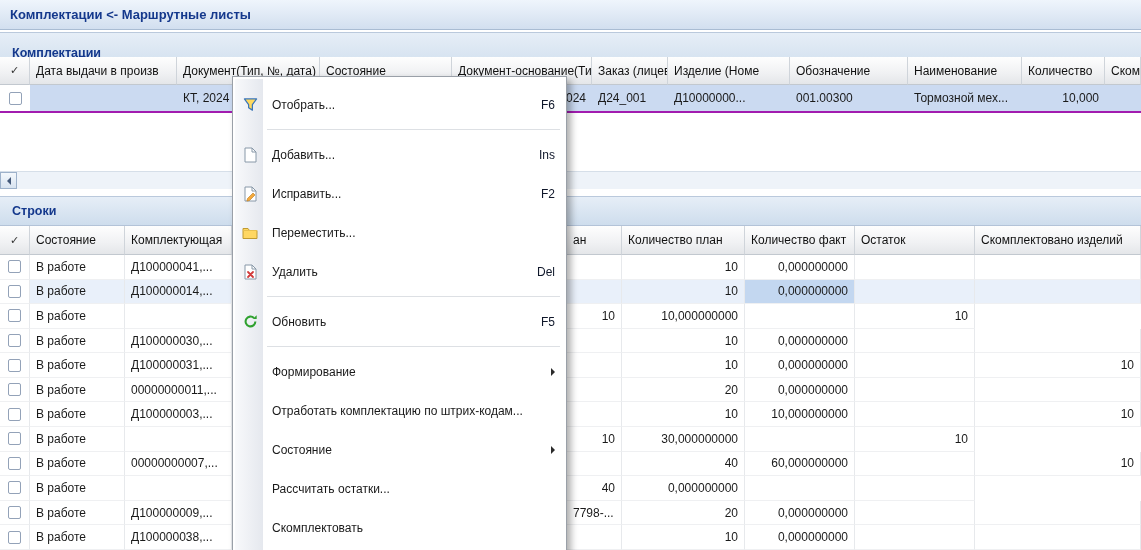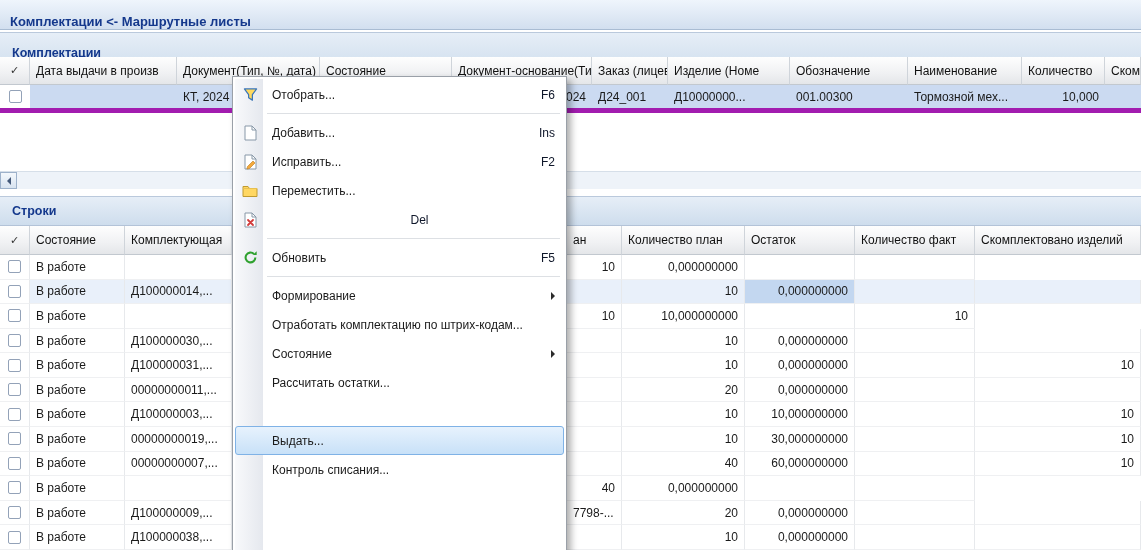--- a/index.html
+++ b/index.html
@@ -2,62 +2,62 @@
 <html><head>
 <meta charset="utf-8">
 <style>
   * { margin:0; padding:0; box-sizing:border-box; }
   html, body { width:1141px; height:550px; overflow:hidden; }
   body { font-family:"Liberation Sans", sans-serif; font-size:12px; color:#1a1a1a; background:#fff; position:relative; }
   .abs { position:absolute; }
 
   .titlebar { left:0; top:0; width:1141px; height:30px;
     background:linear-gradient(#eff5fc,#d2dfef); border-bottom:1px solid #a9bcd3;
-    display:flex; align-items:flex-end; padding-left:10px; color:#14388c; font-weight:bold; font-size:13px; }
+    display:flex; align-items:center; padding-left:10px; color:#14388c; font-weight:bold; font-size:13px; }
 
   .panel-hdr { left:0; width:1141px; background:linear-gradient(#e6eef7,#cedded);
     border-top:1px solid #bac9dc; border-bottom:1px solid #b3c3d8;
     display:flex; align-items:center; padding-left:12px; color:#14388c; font-weight:bold; font-size:12.5px; }
   .p1 { top:32px; height:42px; }
   .p2 { top:196px; height:30px; }
 
   .t1grid { display:grid; grid-template-columns:30px 147px 143px 132px 140px 76px 122px 118px 114px 83px 36px; }
   .t2grid { display:grid; grid-template-columns:30px 95px 107px 335px 55px 123px 110px 120px 166px; }
 
   .t1-header { left:0; top:57px; width:1141px; height:28px; }
   .t2-header { left:0; top:226px; width:1141px; height:29px; }
   .hcell { background:linear-gradient(#fefefe 0%,#f0f1f3 60%,#e4e6e9 100%);
     border-right:1px solid #cfd4da; border-bottom:1px solid #c2c8cf;
     display:flex; align-items:center; padding:0 6px; white-space:nowrap; overflow:hidden; color:#111; }
   .hcell.center { justify-content:center; padding:0; }
   .tick { font-size:11px; color:#333; }
 
-  .t1-row { left:0; top:85px; width:1141px; height:28px; background:#cbdaf1; border-bottom:5px solid #a21caf; }
+  .t1-row { left:0; top:85px; width:1141px; height:28px; background:#cbdaf1; border-bottom:2px solid #a21caf; }
   .cell { display:flex; align-items:center; padding:0 6px; white-space:nowrap; overflow:hidden; }
   .cell.ar { justify-content:flex-end; }
   .chkcell { justify-content:center; padding:0; background:#fff; }
   .checkbox { width:13px; height:13px; border:1px solid #93a2b8; background:#fff; border-radius:2px; display:inline-block; }
 
   .hscroll { left:0; top:171px; width:1141px; height:18px; background:#eef3f9; border-top:1px solid #d6dfe9; display:flex; }
   .hs-btn { width:17px; height:17px; background:linear-gradient(#f4f8fc,#d8e3f0); border:1px solid #9db1ca;
     display:flex; align-items:center; justify-content:center; }
   .hs-arrow { width:0; height:0; border-right:4px solid #44597a; border-top:4px solid transparent; border-bottom:4px solid transparent; }
 
   .t2-body { left:0; top:255px; width:1141px; height:295px; overflow:hidden; }
   .t2-row { height:24.58px; background:#fff; }
   .t2-row .cell { border-right:1px solid #e7e9ec; border-bottom:1px solid #eff0f2; height:100%; }
   .t2-row.focused { background:#e9f0fa; }
   .t2-row.focused .rest-cell { background:#c3d7f0; }
 
   .context-menu { left:232px; top:76px; width:335px; min-height:478px; background:#fff;
     border:1px solid #9aa0a8; box-shadow:4px 4px 7px rgba(0,0,0,0.32); z-index:50; padding:3px 0; }
   .context-menu::before { content:""; position:absolute; left:2px; top:2px; bottom:2px; width:28px;
     background:linear-gradient(to right,#f8f9fb,#e5e8ee); }
-  .menu-item { position:relative; height:29px; display:flex; align-items:center; margin:0 2px;
-    padding:0 8px 0 36px; border:1px solid transparent; border-radius:3px;justify-content:center; }
+  .menu-item { position:relative; height:29px; display:flex; align-items:center; margin:10px 2px;
+    padding:0 8px 0 36px; border:1px solid transparent; border-radius:3px; }
   .menu-item .mi-icon { position:absolute; left:4px; top:50%; transform:translateY(-50%);
     width:20px; height:20px; display:flex; align-items:center; justify-content:center; }
   .menu-item .mi-label { flex:1; white-space:nowrap; overflow:hidden; }
   .menu-item .mi-shortcut { margin-left:12px; color:#0f172a; }
   .menu-item.bold { font-weight:normal; }
   .menu-item.highlighted { border-color:#7fb2e6; background:linear-gradient(#e7f2fd,#c8e1f8); }
   .mi-arrow { width:0; height:0; border-left:4px solid #2b2b2b; border-top:4px solid transparent;
     border-bottom:4px solid transparent; margin-left:10px; }
   .menu-sep { height:0; border-top:1px solid #dde0e4; margin:4px 6px 4px 34px; }
 </style>
@@ -116,31 +116,32 @@
 
 <div class="abs t2-header t2grid">
   <div class="hcell center">
       <span class="tick">✓</span>
     </div>
   <div class="hcell">Состояние</div>
   <div class="hcell">Комплектующая</div>
   <div class="hcell"></div>
   <div class="hcell">ан</div>
   <div class="hcell">Количество план</div>
+  <div class="hcell">Количество факт</div>
   <div class="hcell">Остаток</div>
-  <div class="hcell">Количество факт</div>
   <div class="hcell">Скомплектовано изделий</div>
 </div>
 
 <div class="abs t2-body" id="t2body">
     <div class="t2-row t2grid">
     <div class="cell chkcell">
         <span class="checkbox"></span>
       </div>
     <div class="cell">В работе</div>
+    <div class="cell">Д100000041,...</div>
     <div class="cell"></div>
     <div class="cell"></div>
     <div class="cell ar">10</div>
     <div class="cell ar rest-cell">0,000000000</div>
     <div class="cell ar"></div>
     <div class="cell ar"></div>
   </div>
     <div class="t2-row t2grid focused">
     <div class="cell chkcell">
         <span class="checkbox"></span>
@@ -216,21 +217,20 @@
     <div class="cell ar">10</div>
     <div class="cell ar rest-cell">10,000000000</div>
     <div class="cell ar"></div>
     <div class="cell ar">10</div>
   </div>
     <div class="t2-row t2grid">
     <div class="cell chkcell">
         <span class="checkbox"></span>
       </div>
     <div class="cell">В работе</div>
-    <div class="cell">00000000019,...</div>
     <div class="cell"></div>
     <div class="cell"></div>
     <div class="cell ar">10</div>
     <div class="cell ar rest-cell">30,000000000</div>
     <div class="cell ar"></div>
     <div class="cell ar">10</div>
   </div>
     <div class="t2-row t2grid">
     <div class="cell chkcell">
         <span class="checkbox"></span>
@@ -327,20 +327,21 @@
         <span class="mi-label">Переместить...</span>
       </div>
       <div class="menu-item">
         <span class="mi-icon">
           <svg width="14" height="16" viewBox="0 0 14 16">
             <path d="M2 1h7l4 4v10H2z" fill="#fff" stroke="#8898a8"></path>
             <path d="M9 1v4h4" fill="none" stroke="#8898a8"></path>
             <path d="M5 8l5 5M10 8l-5 5" stroke="#d23b3b" stroke-width="1.8" stroke-linecap="round"></path>
           </svg>
         </span>
+        <span class="mi-label">Удалить</span>
         <span class="mi-shortcut">Del</span>
       </div>
       <div class="menu-sep"></div>
       <div class="menu-item">
         <span class="mi-icon">
           <svg width="15" height="15" viewBox="0 0 16 16">
             <path d="M13.2 8a5.2 5.2 0 1 1-1.5-3.7" fill="none" stroke="#2fa12f" stroke-width="2.2"></path>
             <path d="M14.6 1.2v4h-4z" fill="#2fa12f"></path>
           </svg>
         </span>
@@ -361,20 +362,21 @@
         <span class="mi-icon"></span>
         <span class="mi-label">Состояние</span>
         <span class="mi-arrow"></span>
       </div>
       <div class="menu-item">
         <span class="mi-icon"></span>
         <span class="mi-label">Рассчитать остатки...</span>
       </div>
       <div class="menu-item">
         <span class="mi-icon"></span>
+        <span class="mi-label">Скомплектовать</span>
       </div>
       <div class="menu-item highlighted">
         <span class="mi-icon"></span>
         <span class="mi-label">Выдать...</span>
       </div>
       <div class="menu-item">
         <span class="mi-icon"></span>
         <span class="mi-label">Контроль списания...</span>
       </div>
     </div>

